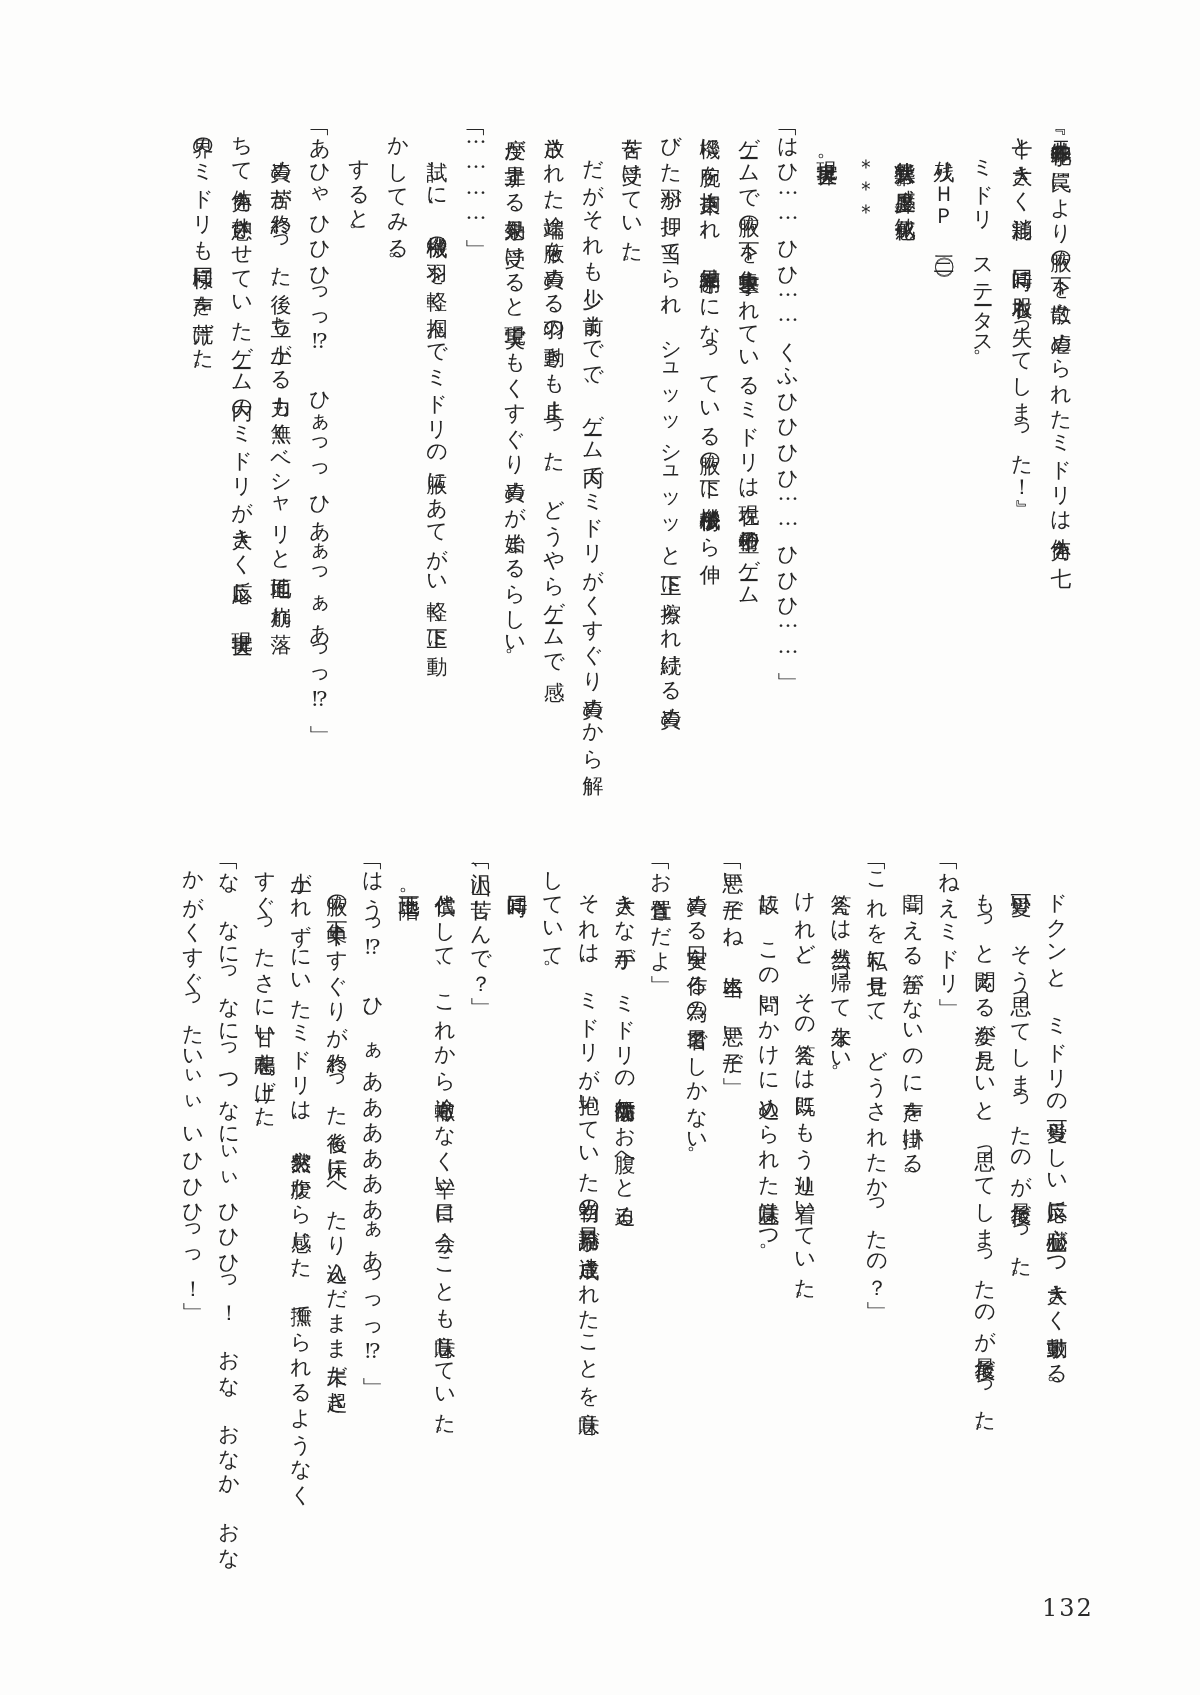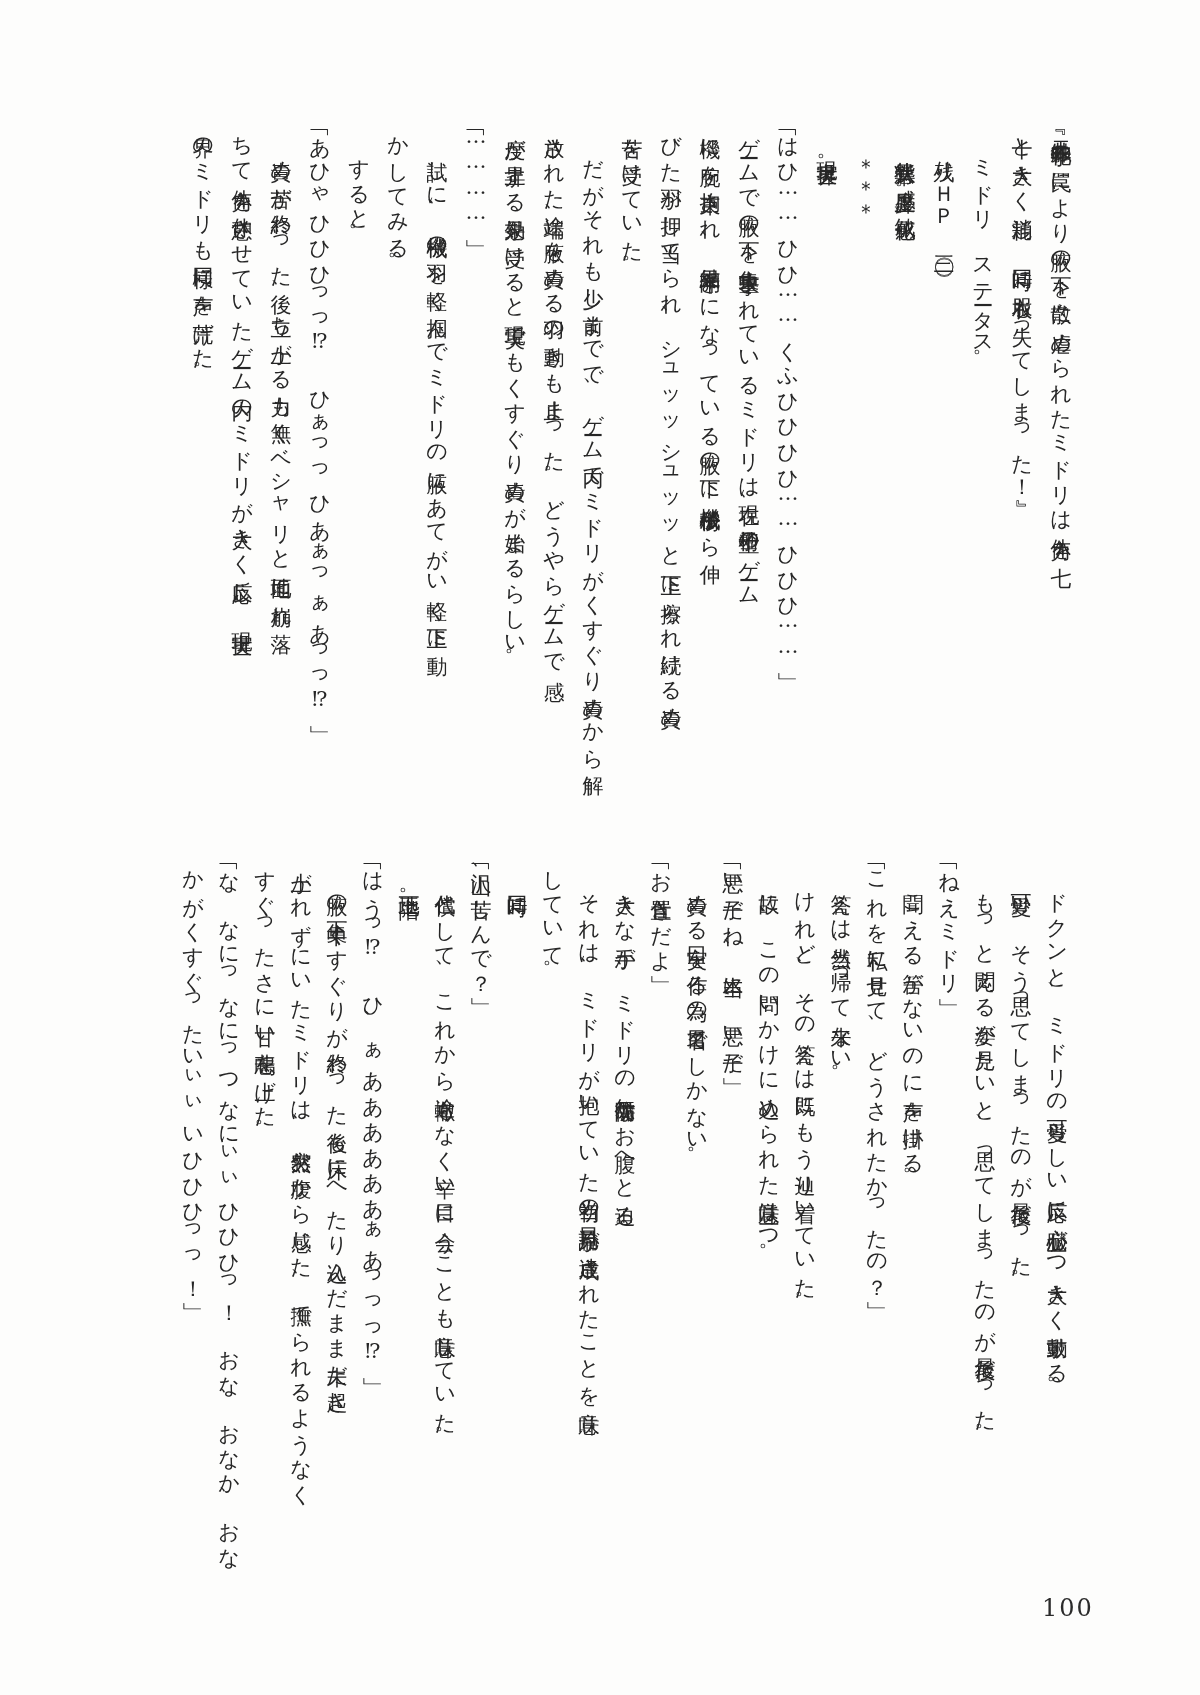--- a/index.html
+++ b/index.html
@@ -103,15 +103,15 @@
     <p>　代償として、これから途轍もなく辛い目に会うことも意味していた。</p>
     <p>　地下三階。</p>
     <p>「はうっ⁉　ひ、ぁああああああぁあっっっ⁉」</p>
     <p>　腋の下集中くすぐりが終わった後も床にへたり込んだまま未だ起き</p>
     <p>上がれずにいたミドリは、突然お腹から感じた、撫でられるようなく</p>
     <p>すぐったさに甘い悲鳴を上げた。</p>
     <p>「な、なにっなにっつなにぃぃひひひっ！　おな、おなか、おな</p>
     <p>かがくすぐったいぃぃいひひひっっ！」</p>
   </section>
 
-  <div class="page-number">100</div>
+  <div class="page-number">132</div>
 
 </div>
 
 </body></html>

